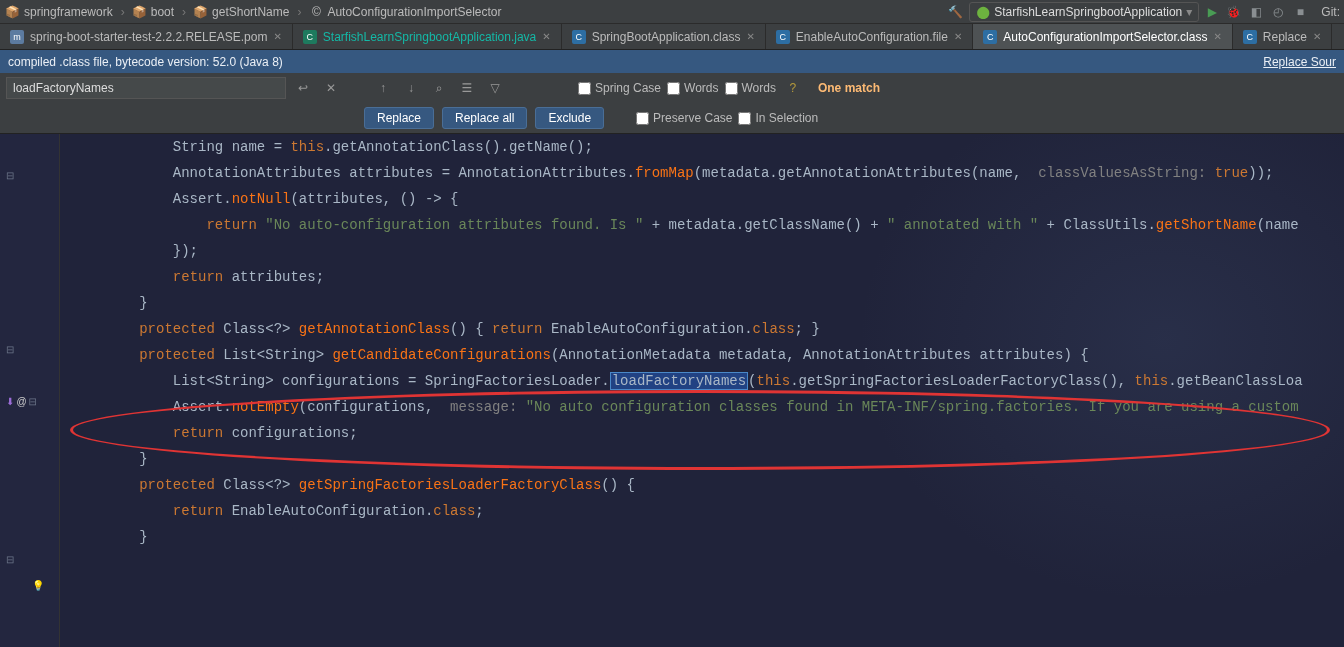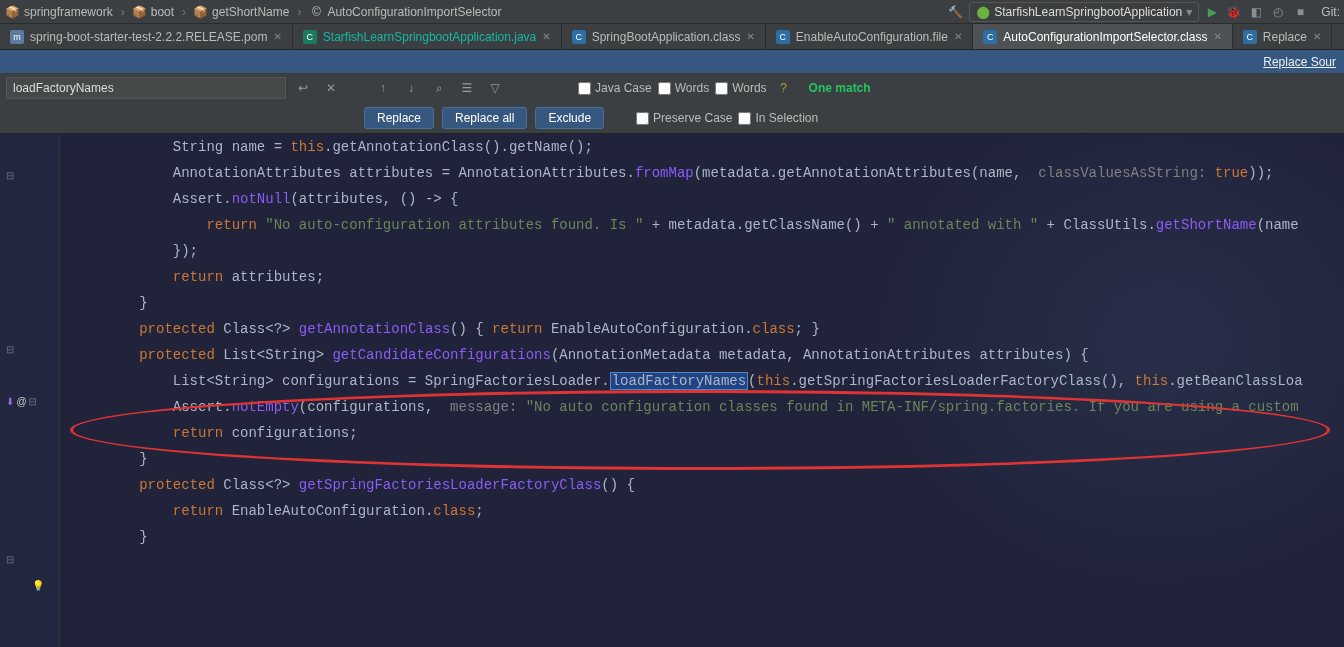--- a/index.html
+++ b/index.html
@@ -92,21 +92,21 @@
     height: 22px;
     background: #45494a;
     border: 1px solid #555;
     color: #ddd;
     padding: 0 6px;
     font-size: 12px;
   }
   .iconbtn { width: 22px; height: 22px; display: inline-flex; align-items: center; justify-content: center; color: #999; cursor: pointer; border-radius: 2px; }
   .checkbox { display: flex; align-items: center; gap: 4px; color: #bbb; }
   .checkbox input { accent-color: #4a88c7; }
-  .matchinfo { color: #22c55e; font-weight: bold; margin-left: 8px; }
+  .matchinfo { color: #fdba74; font-weight: bold; margin-left: 8px; }
   .replace-btns { display: flex; gap: 8px; margin-left: 358px; }
   .btn {
     height: 22px;
     padding: 0 12px;
     background: #365880;
     color: #fff;
     border: 1px solid #4a6e96;
     border-radius: 3px;
     cursor: pointer;
     font-size: 12px;
@@ -147,21 +147,21 @@
     font-size: 14px;
     line-height: 26px;
     white-space: pre;
     color: #a9b7c6;
     padding-top: 0px;
   }
   .code .line { padding-left: 12px; font-family: Liberation Mono, monospace; }
   .kw { color: #cc7832; }
   .comment-hint { color: #808080; font-style: normal; }
   .str { color: #6a8759; }
-  .method { color: #8b5cf6; }
+  .method { color: #f97316; }
   .search-hit {
     background: #214283;
     border: 1px solid #4a88c7;
     padding: 0 1px;
   }
 
   
   .red-ellipse {
     position: absolute;
     border: 3px solid #e03434;
@@ -247,39 +247,40 @@
       <span class="close">✕</span>
     </div>
     <div class="tab">
       <span class="ficon java-cls">C</span>
       <span class="name">Replace</span>
       <span class="close">✕</span>
     </div>
   </div>
 
 <div class="notice">
+  <span>compiled .class file, bytecode version: 52.0 (Java 8)</span>
   <span class="spacer"></span>
   <span class="link">Replace Sour</span>
 </div>
 
 <div class="findbar">
   <div class="findrow">
     <input type="text" value="loadFactoryNames" style="">
     <span class="iconbtn">↩</span>
     <span class="iconbtn">✕</span>
     <span style="width:18px"></span>
     <span class="iconbtn">↑</span>
     <span class="iconbtn">↓</span>
     <span class="iconbtn">⌕</span>
     <span class="iconbtn">☰</span>
     <span class="iconbtn">▽</span>
     <span style="width:60px"></span>
     <label class="checkbox">
         <input type="checkbox" style="">
-        <span>Java Case</span>
+        <span>Spring Case</span>
       </label>
     <label class="checkbox">
         <input type="checkbox" style="">
         <span>Words</span>
       </label>
     <label class="checkbox">
         <input type="checkbox" style="">
         <span>Words</span>
       </label>
     <span class="iconbtn" style="color:#b59a3b">?</span>

